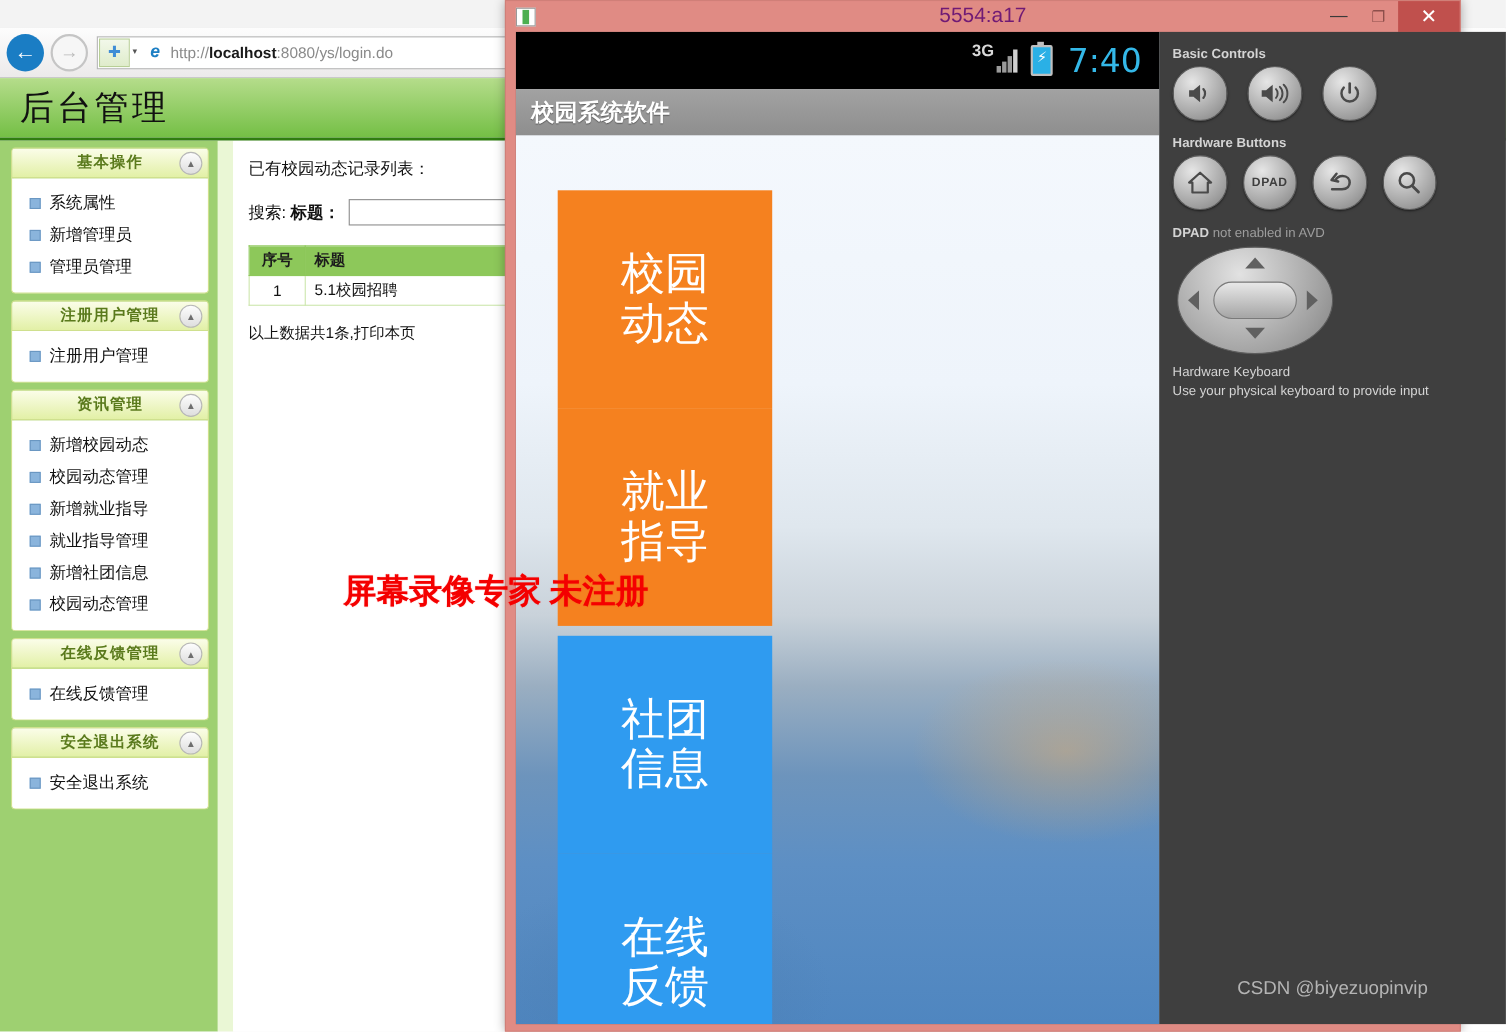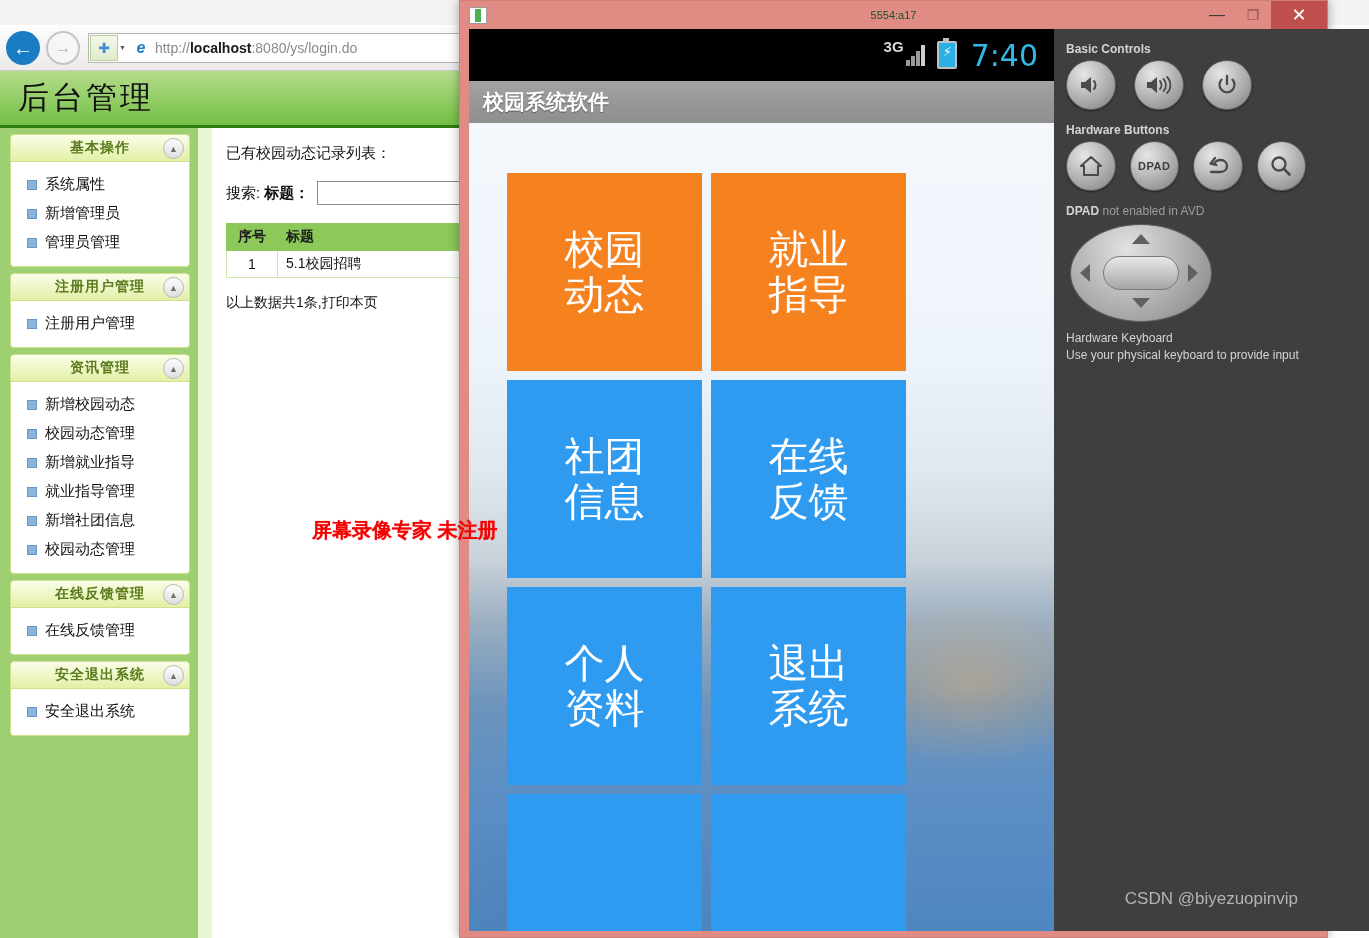--- a/index.html
+++ b/index.html
@@ -63,21 +63,21 @@
   .col-no{width:34px;text-align:center !important;}
   .foot-line{font-size:14px;color:#111;margin-top:16px;}
 
   
   #emulator{position:absolute;left:459px;top:0;width:869px;height:938px;
      background:#e08b84;border:1px solid #d07f78;box-sizing:border-box;
      box-shadow:0 0 10px rgba(0,0,0,.35);}
   #emu-titlebar{height:28px;position:relative;display:flex;align-items:center;}
   #emu-appicon{width:16px;height:15px;margin-left:9px;background:#fff;border:1px solid #9a9a9a;position:relative;flex:none;}
   #emu-appicon:after{content:"";position:absolute;left:5px;top:1px;width:6px;height:13px;background:#4caf50;}
-  #emu-title{position:absolute;left:0;right:0;text-align:center;font-size:11px;color:#14532d;}
+  #emu-title{position:absolute;left:0;right:0;text-align:center;font-size:19px;color:#701a75;}
   .win-btns{position:absolute;right:0;top:0;height:28px;display:flex;align-items:stretch;}
   .win-btn{width:36px;display:flex;align-items:center;justify-content:center;color:#fff;font-size:14px;}
   .win-btn.min{color:#3a3a3a;font-size:16px;}
   .win-btn.max{color:#8d4f4b;font-size:14px;}
   .win-btn.close{width:56px;background:#c0504d;font-size:18px;}
 
   #emu-inner{position:absolute;left:9px;top:28px;width:975px;height:902px;background:#3f3f3f;overflow:hidden;}
 
   
   #phone{position:absolute;left:0;top:0;width:585px;height:902px;background:#dfe9f3;overflow:hidden;}
@@ -98,30 +98,30 @@
      border-bottom:1px solid #777;}
   #app-title{font-size:21px;color:#fff;font-weight:bold;margin-left:14px;text-shadow:0 1px 1px rgba(0,0,0,.4);}
 
   #app-bg{position:absolute;left:0;top:94px;width:585px;height:808px;overflow:hidden;
      background:
        radial-gradient(ellipse 200px 120px at 500px 560px, rgba(210,170,120,.55), rgba(210,170,120,0) 70%),
        radial-gradient(ellipse 240px 150px at 120px 780px, rgba(70,120,170,.45), rgba(70,120,170,0) 70%),
        linear-gradient(#f4f8fd 0%, #eef4fb 28%, #dfe7ee 44%, #c9d2da 54%, #9aaec1 62%, #6d94bc 72%, #5d8fc4 82%, #4f86c0 100%);
   }
   #grid{position:absolute;left:38px;top:50px;width:432px;}
-  .tile-row{display:flex;margin-bottom:9px;}
+  .tile-row{display:flex;margin-bottom:9px;flex-direction:column;}
   .tile{width:195px;height:198px;display:flex;align-items:center;justify-content:center;
      flex-direction:column;margin-right:9px;}
   .tile-orange{background:#f5811f;}
   .tile-blue{background:#2f9bf0;}
   .tile span{font-size:40px;color:#fff;line-height:1.12;display:block;text-align:center;
      font-family:"DejaVu Sans","Liberation Sans",sans-serif;}
 
-  #watermark-red{position:absolute;left:312px;top:517px;font-size:20px;color:#f40000;
-     font-family:Liberation Sans, sans-serif;font-weight:bold;white-space:nowrap;z-index:30;
+  #watermark-red{position:absolute;left:312px;top:517px;font-size:30px;color:#f40000;
+     font-family:Liberation Serif, serif;font-weight:bold;white-space:nowrap;z-index:30;
      text-shadow:0 0 1px rgba(255,0,0,.6);}
 
   
   #ctrl{position:absolute;left:585px;top:0;width:266px;height:902px;background:#3f3f3f;color:#cfcfcf;}
   .ctrl-label{font-size:12px;font-weight:bold;color:#d4d4d4;margin:13px 0 4px 12px;}
   .ctrl-label .muted{font-weight:normal;color:#9d9d9d;}
   .btn-row{display:flex;padding-left:12px;}
   .rbtn{width:48px;height:48px;border-radius:50%;margin-right:18px;
      background:radial-gradient(circle at 35% 28%, #e6e6e6, #9e9e9e 70%, #7b7b7b 100%);
      border:1px solid #5d5d5d;display:flex;align-items:center;justify-content:center;

